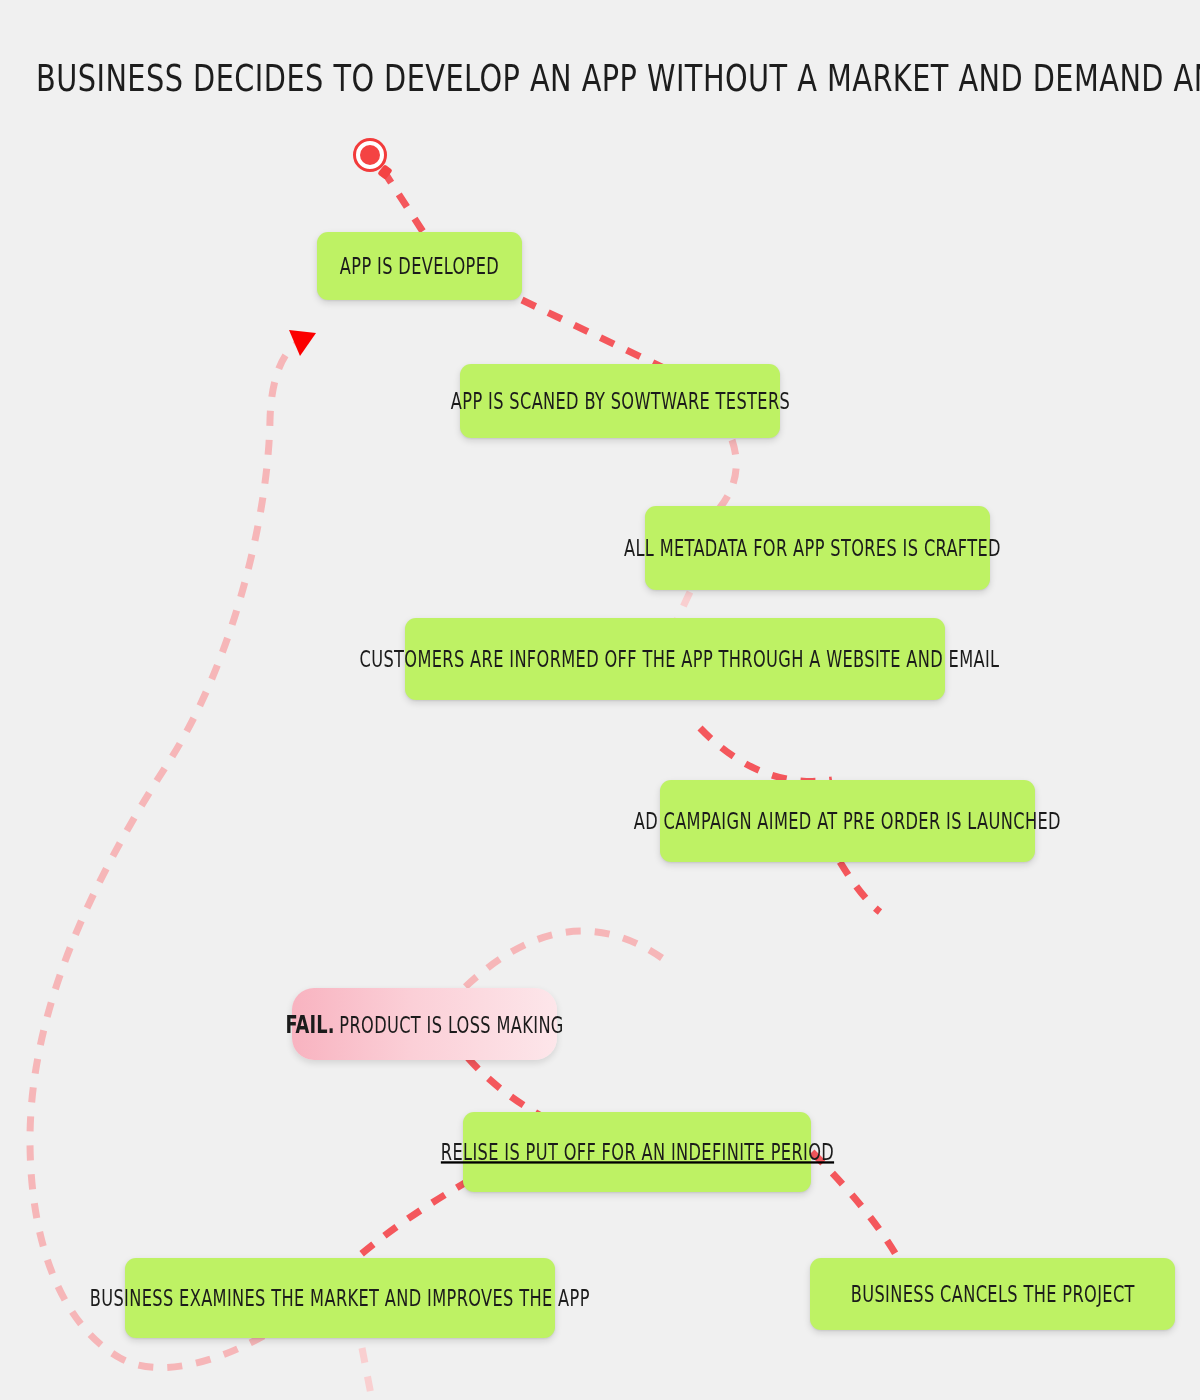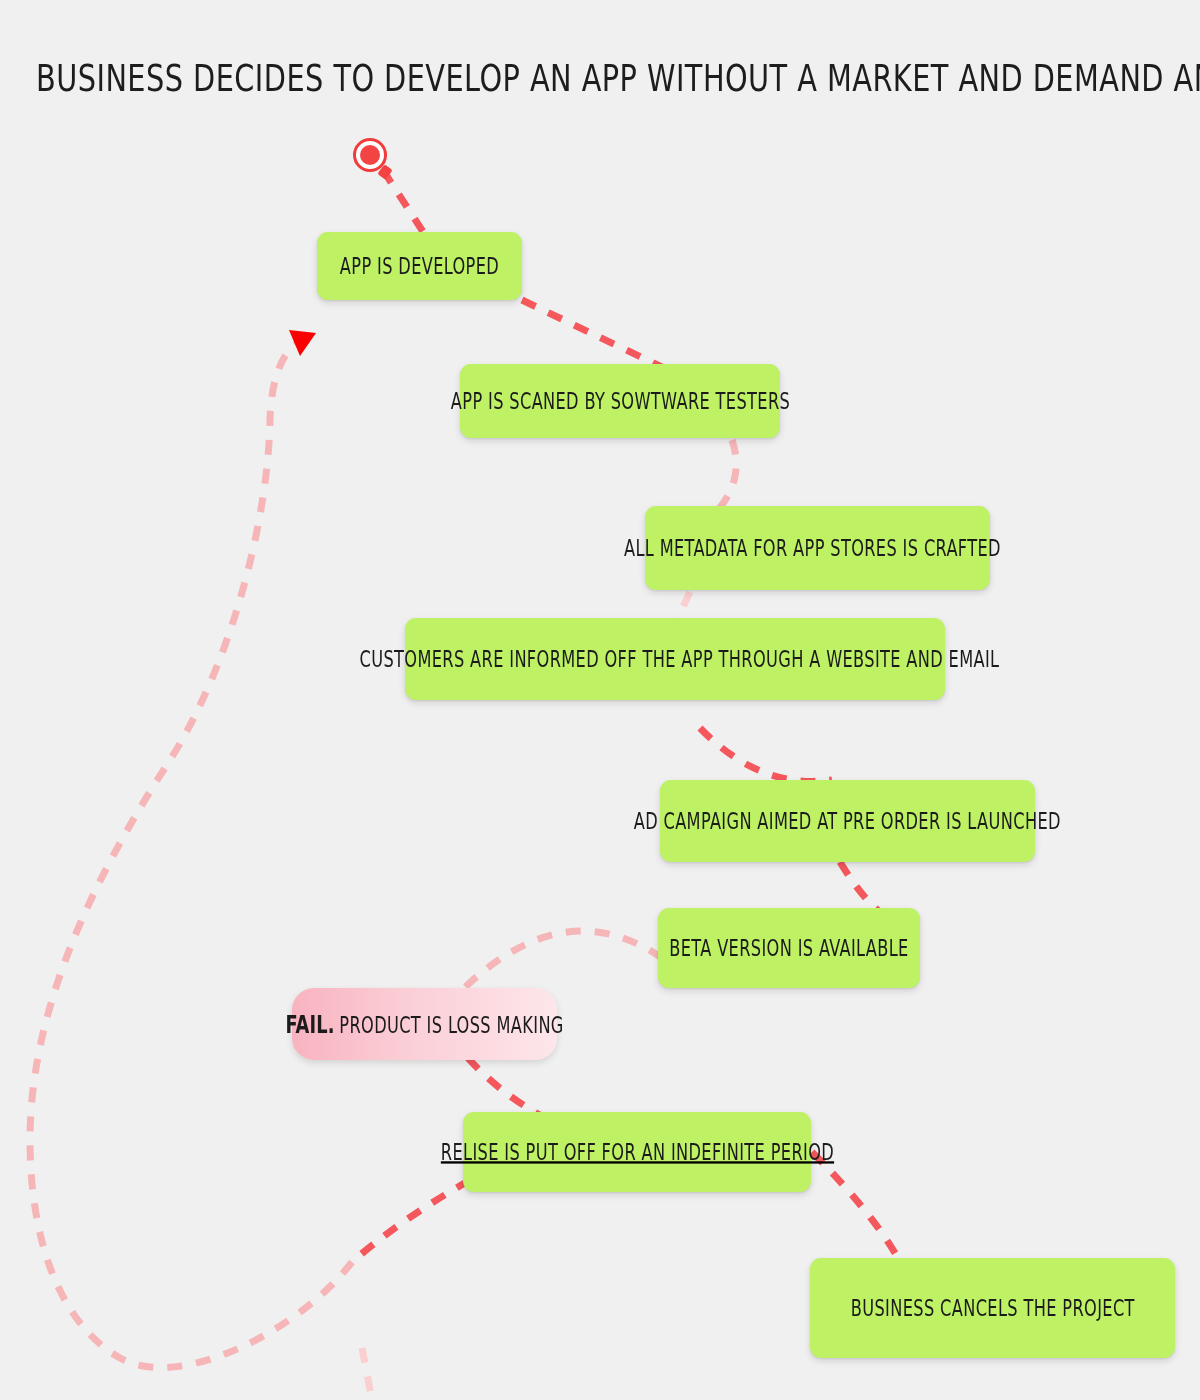--- a/index.html
+++ b/index.html
@@ -148,33 +148,33 @@
   </div>
 
   <div class="node" style="left:405px;top:618px;width:540px;height:82px;padding-left:35px;">
     <span class="lbl">CUSTOMERS ARE INFORMED OFF THE APP THROUGH A WEBSITE AND EMAIL</span>
   </div>
 
   <div class="node" style="left:660px;top:780px;width:375px;height:82px;">
     <span class="lbl">AD CAMPAIGN AIMED AT PRE  ORDER IS LAUNCHED</span>
   </div>
 
-  <div class="node" style="left:658px;top:908px;width:262px;height:80px;">
-    <span class="lbl">BETA VERSION IS AVAILABLE</span>
-  </div>
 
   <div class="node fail" style="left:292px;top:988px;width:265px;height:72px;border-radius:22px;">
     <span class="lbl">
       <span class="strong">FAIL.</span>
         <span>PRODUCT IS LOSS  MAKING</span>
     </span>
   </div>
 
   <div class="node" style="left:463px;top:1112px;width:348px;height:80px;text-decoration:underline;">
     <span class="lbl">RELISE IS PUT OFF FOR AN INDEFINITE PERIOD</span>
   </div>
 
+  <div class="node" style="left:125px;top:1258px;width:430px;height:80px;">
+    <span class="lbl">BUSINESS EXAMINES THE MARKET AND IMPROVES THE APP</span>
+  </div>
 
-  <div class="node" style="left:810px;top:1258px;width:365px;height:100px;text-align:right;">
+  <div class="node" style="left:810px;top:1258px;width:365px;height:72px;text-align:right;">
     <span class="lbl">BUSINESS CANCELS THE PROJECT</span>
   </div>
 
 </div>
 
 </body></html>

